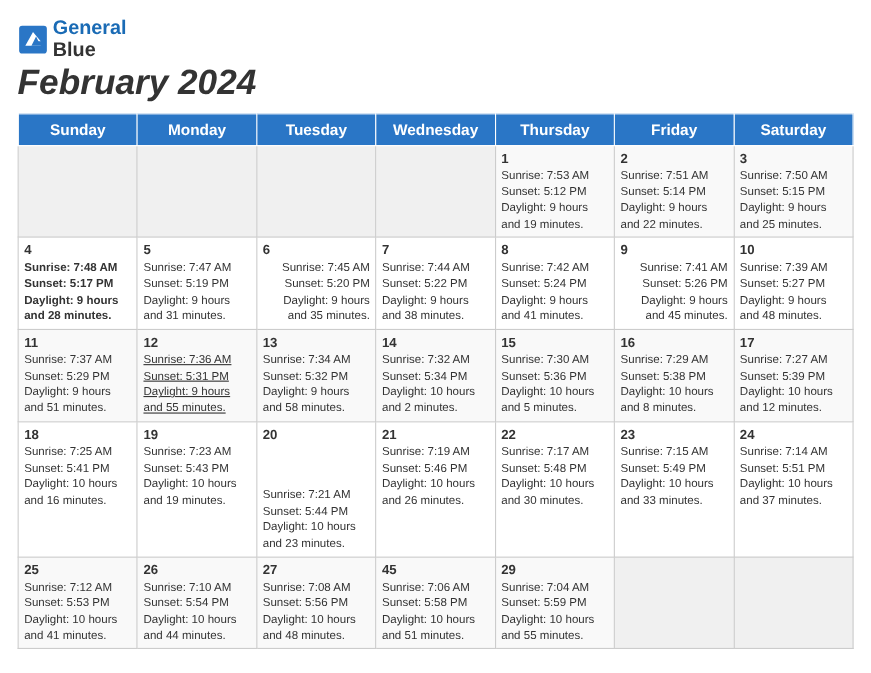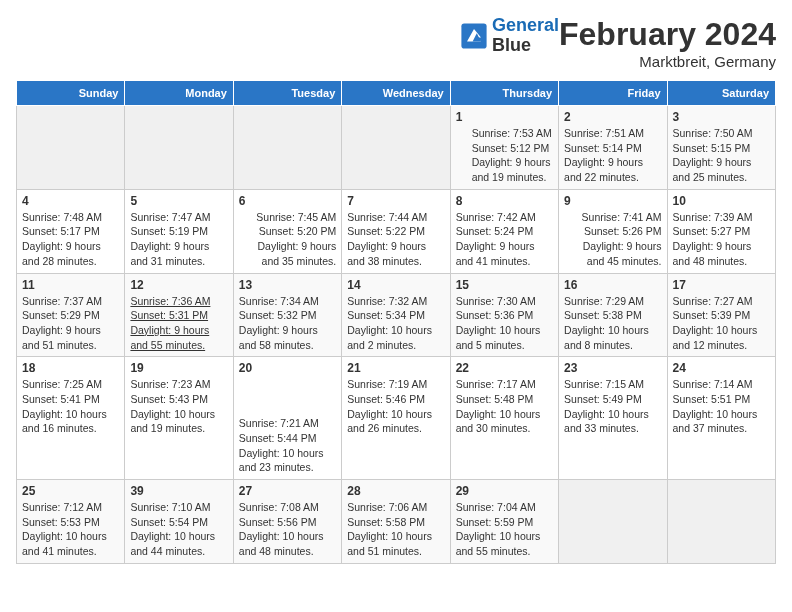--- a/index.html
+++ b/index.html
@@ -5,65 +5,67 @@
     * { box-sizing: border-box; margin: 0; padding: 0; }
     body {
       font-family: Arial, sans-serif;
       background: #fff;
       width: 792px;
       min-height: 612px;
       padding: 16px;
     }
     .header {
       display: flex;
-      justify-content: flex-end;
+      justify-content: space-between;
       align-items: flex-start;
       margin-bottom: 10px;
+      flex-direction: column;
     }
     .logo {
       display: flex;
       align-items: center;
       gap: 4px;
     }
     .logo-text {
       font-size: 18px;
       font-weight: bold;
       color: #333;
       line-height: 1.1;
     }
     .logo-text span { color: #1a6bb5; }
     .logo-icon {
       width: 28px;
       height: 28px;
     }
     .title-block {
       text-align: right;
+      font-style: italic;
     }
     .title-block .month-year {
       font-size: 32px;
       font-weight: bold;
       color: #333;
     }
     .title-block .location {
       font-size: 15px;
       color: #333;
     }
     table {
       width: 100%;
       border-collapse: collapse;
       font-size: 11px;
     }
     thead th {
       background: #2a76c6;
       color: #fff;
       font-weight: bold;
-      text-align: right;
+      text-align: center;
       padding: 6px 6px;
       border: 1px solid #fff;
-      font-size: 11px;
+      font-size: 14px;
     }
     tbody td {
       border: 1px solid #ccc;
       vertical-align: top;
       padding: 4px 5px;
       width: calc(100% / 7);
       min-height: 80px;
       height: 80px;
     }
     tbody tr:nth-child(odd) td {
@@ -96,21 +98,20 @@
       <polygon points="10,28 20,10 30,22 24,22 30,28" fill="white"></polygon>
       <polygon points="18,28 24,16 30,28" fill="#2a76c6"></polygon>
     </svg>
     <div class="logo-text">
       <div><span>General</span></div>
       <div>Blue</div>
     </div>
   </div>
   <div class="title-block">
     <div class="month-year">February 2024</div>
-    <div class="location">Marktbreit, Germany</div>
   </div>
 </div>
 
 <table>
   <thead>
     <tr>
     <th>Sunday</th>
         <th>Monday</th>
         <th>Tuesday</th>
         <th>Wednesday</th>
@@ -120,21 +121,21 @@
       </tr>
   </thead>
   <tbody>
   <tr>
         <td class="empty"></td>
         <td class="empty"></td>
         <td class="empty"></td>
         <td class="empty"></td>
         <td>
           <span class="day-num">1</span>
-          <div class="day-info" style="white-space: pre-line; margin-left: 16px;">Sunrise: 7:53 AM
+          <div class="day-info" style="white-space: pre-line;">Sunrise: 7:53 AM
 Sunset: 5:12 PM
 Daylight: 9 hours
 and 19 minutes.</div>
         </td>
         <td>
           <span class="day-num">2</span>
           <div class="day-info" style="white-space: pre-line;">Sunrise: 7:51 AM
 Sunset: 5:14 PM
 Daylight: 9 hours
 and 22 minutes.</div>
@@ -143,21 +144,21 @@
           <span class="day-num">3</span>
           <div class="day-info" style="white-space: pre-line;">Sunrise: 7:50 AM
 Sunset: 5:15 PM
 Daylight: 9 hours
 and 25 minutes.</div>
         </td>
       </tr>
       <tr>
         <td>
           <span class="day-num">4</span>
-          <div class="day-info" style="white-space: pre-line;">Sunrise: 7:48 AM
+          <div class="day-info" style="white-space: pre-line; font-weight: bold;">Sunrise: 7:48 AM
 Sunset: 5:17 PM
 Daylight: 9 hours
 and 28 minutes.</div>
         </td>
         <td>
           <span class="day-num">5</span>
           <div class="day-info" style="white-space: pre-line;">Sunrise: 7:47 AM
 Sunset: 5:19 PM
 Daylight: 9 hours
 and 31 minutes.</div>
@@ -302,35 +303,35 @@
       </tr>
       <tr>
         <td>
           <span class="day-num">25</span>
           <div class="day-info" style="white-space: pre-line;">Sunrise: 7:12 AM
 Sunset: 5:53 PM
 Daylight: 10 hours
 and 41 minutes.</div>
         </td>
         <td>
-          <span class="day-num">39</span>
+          <span class="day-num">26</span>
           <div class="day-info" style="white-space: pre-line;">Sunrise: 7:10 AM
 Sunset: 5:54 PM
 Daylight: 10 hours
 and 44 minutes.</div>
         </td>
         <td>
           <span class="day-num">27</span>
           <div class="day-info" style="white-space: pre-line;">Sunrise: 7:08 AM
 Sunset: 5:56 PM
 Daylight: 10 hours
 and 48 minutes.</div>
         </td>
         <td>
-          <span class="day-num">28</span>
+          <span class="day-num">45</span>
           <div class="day-info" style="white-space: pre-line;">Sunrise: 7:06 AM
 Sunset: 5:58 PM
 Daylight: 10 hours
 and 51 minutes.</div>
         </td>
         <td>
           <span class="day-num">29</span>
           <div class="day-info" style="white-space: pre-line;">Sunrise: 7:04 AM
 Sunset: 5:59 PM
 Daylight: 10 hours

